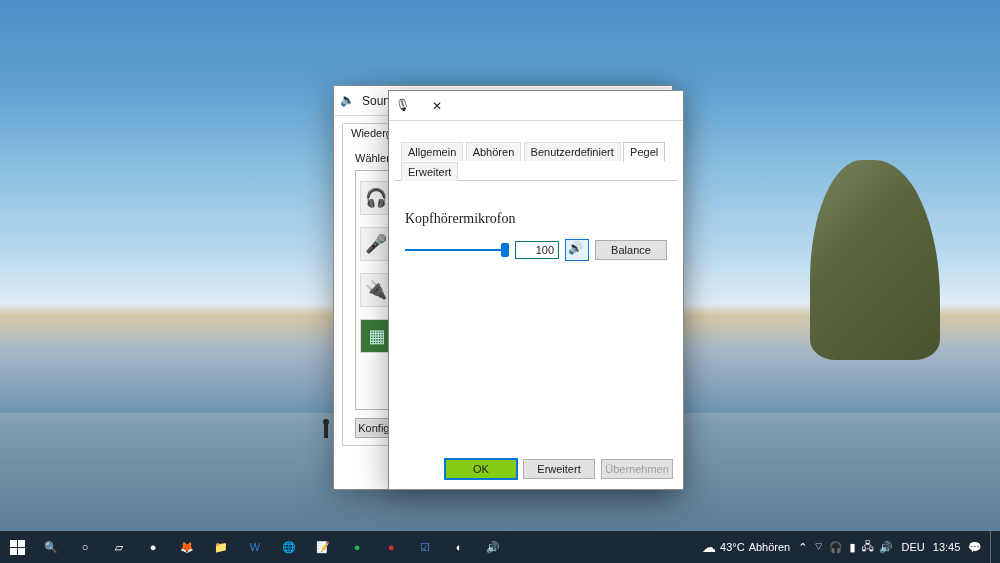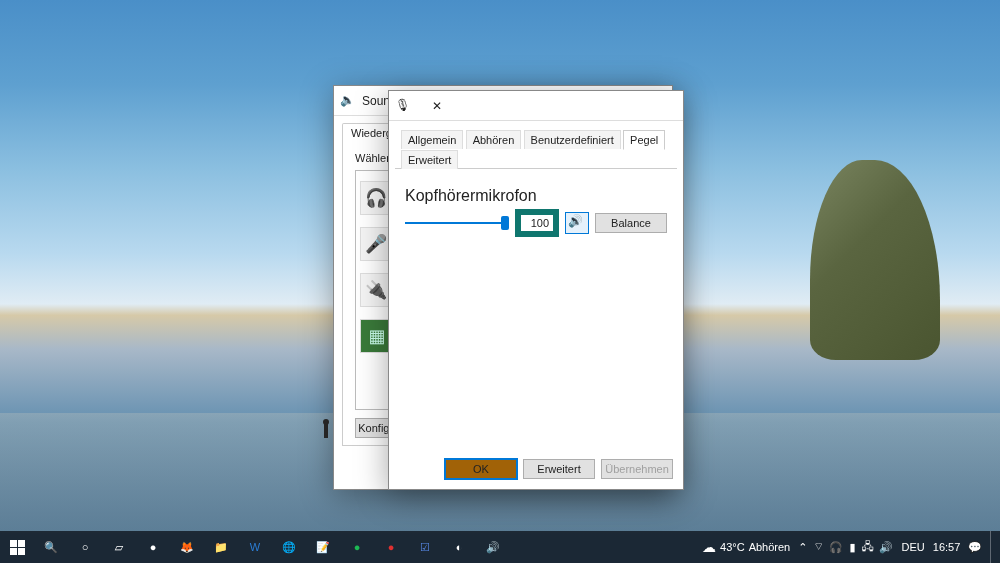--- a/index.html
+++ b/index.html
@@ -35,36 +35,36 @@
 
 .sound { top:85px; left:333px; width:340px; height:405px; }
 .sound .tabs { padding:6px 8px 0; }
 .sound .tab { display:inline-block; padding:3px 8px; border:1px solid #ccc; border-bottom:none; background:#fff; font-size:11px; border-radius:2px 2px 0 0; position:relative; top:1px; }
 .sound .tabbody { margin:0 8px 8px; border:1px solid #ccc; padding:10px 12px; height:305px; }
 .devlist { border:1px solid #bbb; height:240px; padding:4px; margin-top:6px; }
 .dev { height:46px; display:flex; align-items:center; gap:6px; }
 .dev .di { width:34px; height:34px; border:1px solid #ddd; background:#f4f4f4; display:flex; align-items:center; justify-content:center; font-size:18px; }
 .btnrow { display:flex; gap:6px; margin-top:8px; }
 .wbtn { border:1px solid #adadad; background:#e1e1e1; padding:3px 0; cursor:pointer; font-size:11px; min-width:72px; text-align:center; }
-.wbtn.def { background:#a16207; border-color:#0078d7; outline:1px solid #0078d7; }
+.wbtn.def { background:#84cc16; border-color:#0078d7; outline:1px solid #0078d7; }
 .wbtn.dis { color:#a0a0a0; cursor:default;text-align:center; }
 
 
 .props { top:90px; left:388px; width:296px; height:400px; }
-.props .tabs2 { padding:4px 6px 0; border-bottom:1px solid #ccc; margin:4px 6px; }
+.props .tabs2 { padding:4px 6px 0; border-bottom:1px solid #ccc; margin:16px 6px; }
 .props .tab2 { display:inline-block; padding:3px 6px; font-size:11px; border:1px solid transparent; border-bottom:none; cursor:pointer; position:relative; bottom:-1px; background:#f4f4f4; border-color:#ddd; margin-right:-1px; }
 .props .tab2.active { background:#fff; border:1px solid #ccc; border-bottom:1px solid #fff; }
 .props .body { padding:14px 16px; height:310px; }
-.lvl-label { font-size:16px; margin-bottom:4px; }
+.lvl-label { font-size:14px; margin-bottom:12px;font-family:Liberation Serif, serif; }
 .lvl-row { display:flex; align-items:center; gap:6px; }
 .slider { flex:1; height:18px; position:relative; }
 .slider .track { position:absolute; top:8px; left:0; right:0; height:2px; background:#999; }
 .slider .fill { position:absolute; top:8px; left:0; width:100%; height:2px; background:#0078d7; }
 .slider .thumb { position:absolute; top:2px; right:0; width:8px; height:14px; background:#0078d7; border-radius:2px; }
-.valbox { width:44px; border:6px solid #0f766e; padding:2px 4px; font-size:11px; text-align:right; background:#fff; }
+.valbox { width:44px; border:1px solid #0f766e; padding:2px 4px; font-size:11px; text-align:right; background:#fff; }
 .mute { width:24px; height:22px; border:1px solid #0078d7; background:#e5f1fb; display:flex; align-items:center; justify-content:center; cursor:pointer; }
 .speaker { width:14px; height:14px; position:relative; }
 .speaker::before { content:"🔊"; font-size:12px; position:absolute; top:-2px; left:-2px; }
 .footer { position:absolute; bottom:10px; right:10px; display:flex; gap:6px; }
 
 
 .taskbar { position:absolute; bottom:0; left:0; right:0; height:32px; background:rgba(20,30,40,.88); display:flex; align-items:center; color:#fff; font-size:11px; }
 .tb-left { display:flex; align-items:center; height:100%; }
 .tb-btn { width:34px; height:32px; display:flex; align-items:center; justify-content:center; cursor:pointer; }
 .tb-right { margin-left:auto; display:flex; align-items:center; gap:8px; padding-right:4px; height:100%; }
@@ -183,18 +183,18 @@
       </div>
       <div class="tray">
         <span>⌃</span>
         <span>⌔</span>
         <span>🎧</span>
         <span>▮</span>
         <span>🖧</span>
         <span>🔊</span>
       </div>
       <span>DEU</span>
-      <span>16:57</span>
+      <span>13:45</span>
       <span>💬</span>
       <div class="showdesk"></div>
     </div>
   </div>
 </div>
 
 </body></html>

